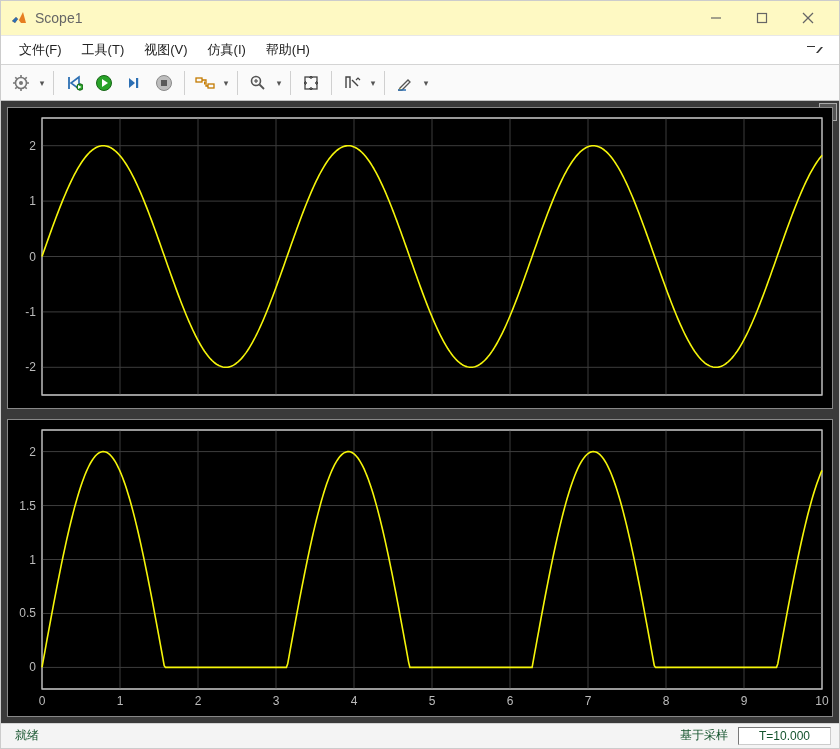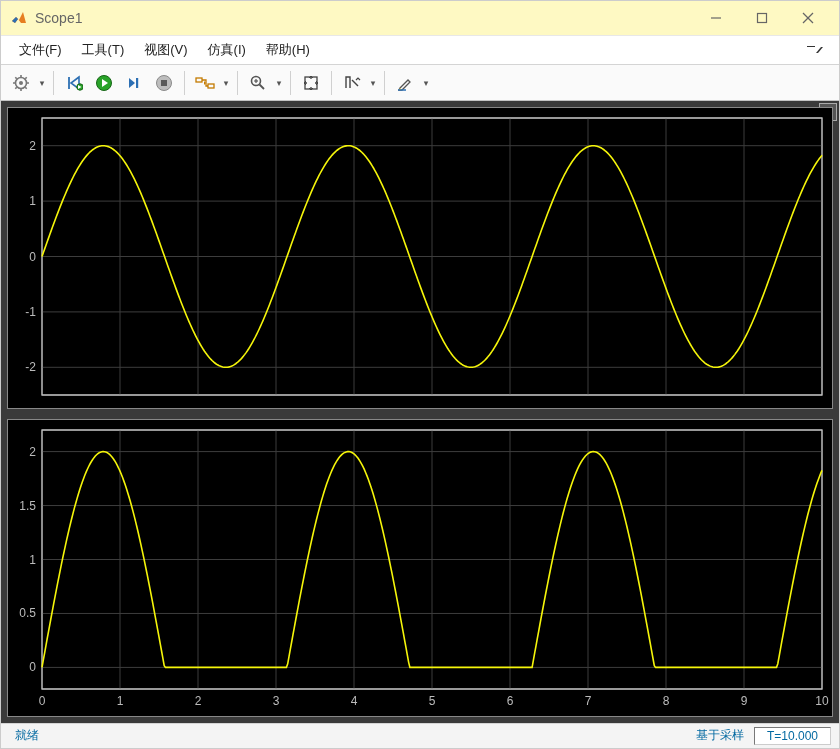--- a/index.html
+++ b/index.html
@@ -16,24 +16,24 @@
   .toolbar { display: flex; align-items: center; height: 36px; padding: 2px 6px; background: #fafafa; border-bottom: 1px solid #c4c4c4; gap: 2px; }
   .tbtn { width: 28px; height: 28px; display: flex; align-items: center; justify-content: center; border: 1px solid transparent; border-radius: 2px; }
   .tbtn svg { pointer-events: none; }
   .tdd { width: 10px; height: 28px; display: flex; align-items: center; justify-content: center; color: #555; font-size: 9px;}
   .tsep { width: 1px; height: 24px; background: #d0d0d0; margin: 0 4px; }
   .chart-area { flex: 1; background: #3a3a3a; position: relative; display: flex; flex-direction: column; padding: 6px 6px 6px 6px; gap: 10px; }
   .chart-panel { position: relative; background: #000; border: 1px solid #888; }
   .chart-panel.top { flex: 1; }
   .chart-panel.bottom { flex: 1; }
   .overlay-btn { position: absolute; top: 2px; right: 2px; width: 18px; height: 18px; background: #555; border:1px solid #aaa; display:flex;align-items:center;justify-content:center;color:#ddd;font-size:11px;}
-  .statusbar { height: 26px; display: flex; align-items: center; padding: 0 8px; background: #f4f4f4; border-top: 1px solid #d4d4d4; font-size: 12px; color: #0369a1; }
+  .statusbar { height: 26px; display: flex; align-items: center; padding: 0 8px; background: #f4f4f4; border-top: 1px solid #d4d4d4; font-size: 12px; color: #14532d; }
   .statusbar .status-spacer { flex: 1; }
   .statusbar .status-item { padding: 0 6px; }
-  .statusbar .boxitem { border: 1px inset #ccc; padding: 1px 12px; margin-left: 4px; background: #fff;}
+  .statusbar .boxitem { border: 1px inset #ccc; padding: 1px 20px; margin-left: 4px; background: #fff;}
 </style>
 </head>
 <body>
 
 <div class="titlebar">
   <span class="app-icon">
     <svg width="18" height="18" viewBox="0 0 18 18">
         <path d="M2 12 L6 8 L9 11 L13 3 L16 14 L11 14 L8 10 L5 14 Z" fill="#e67e22"></path>
         <path d="M2 12 L6 8 L8 10 L5 14 Z" fill="#2c6fb3"></path>
       </svg>

